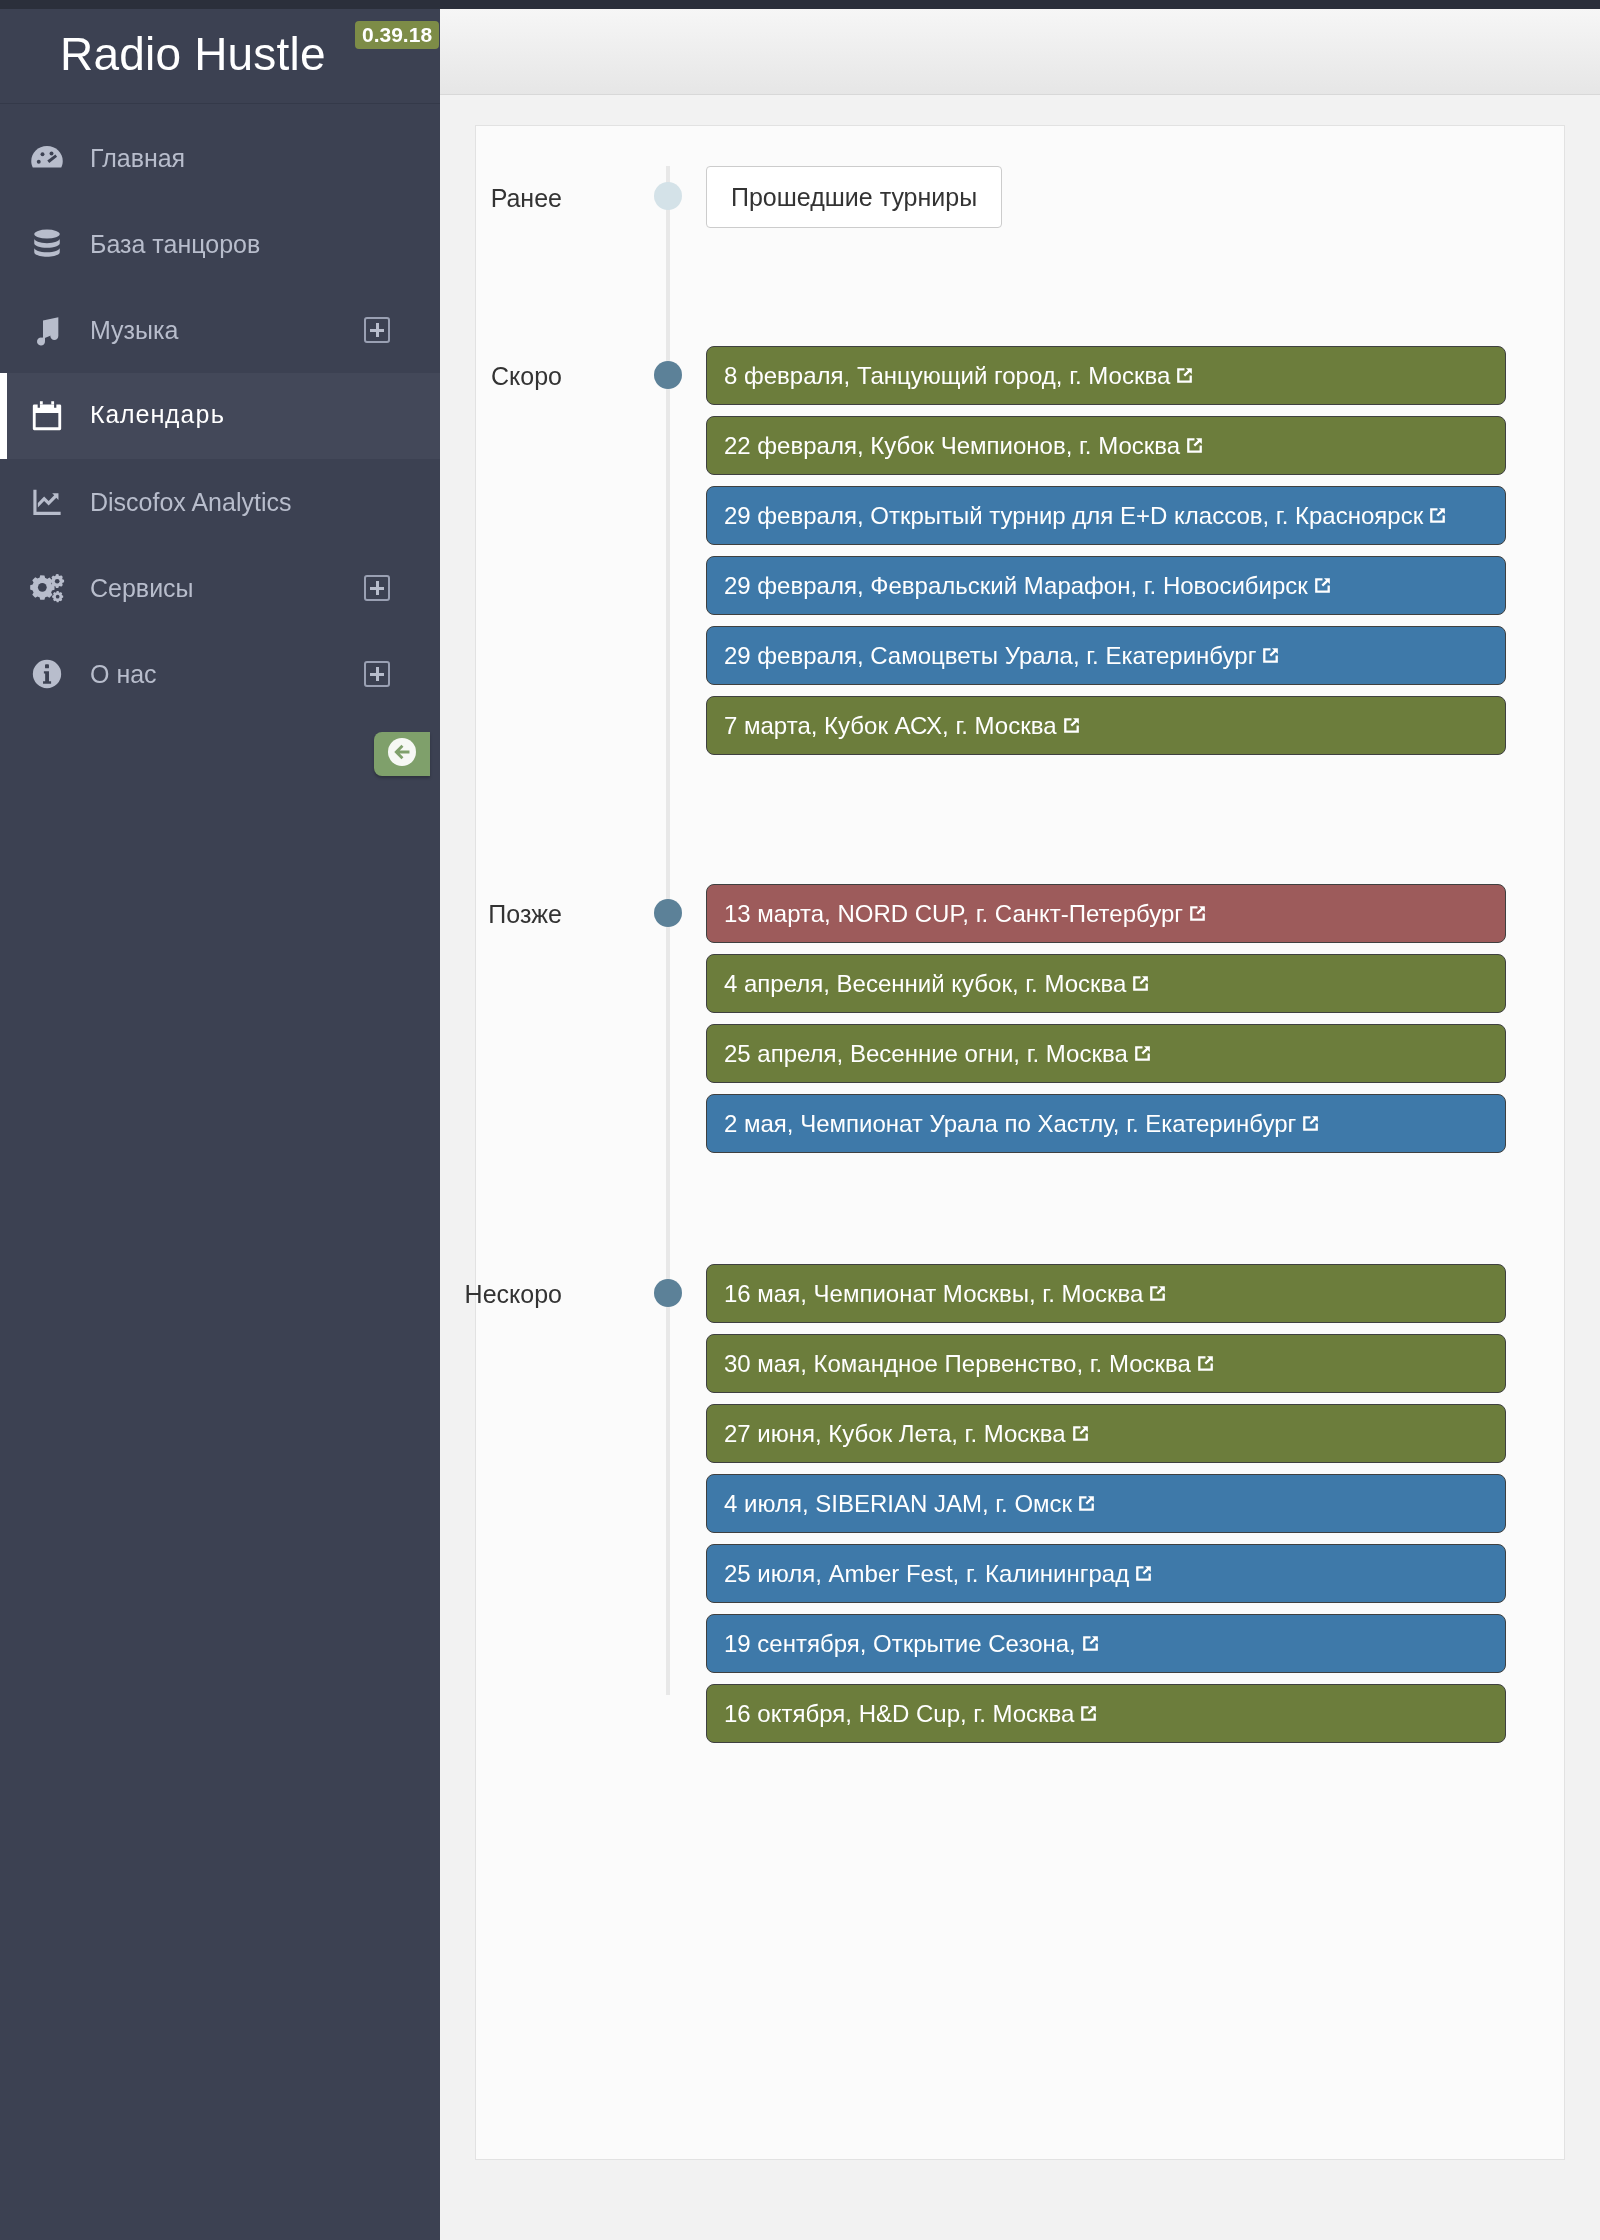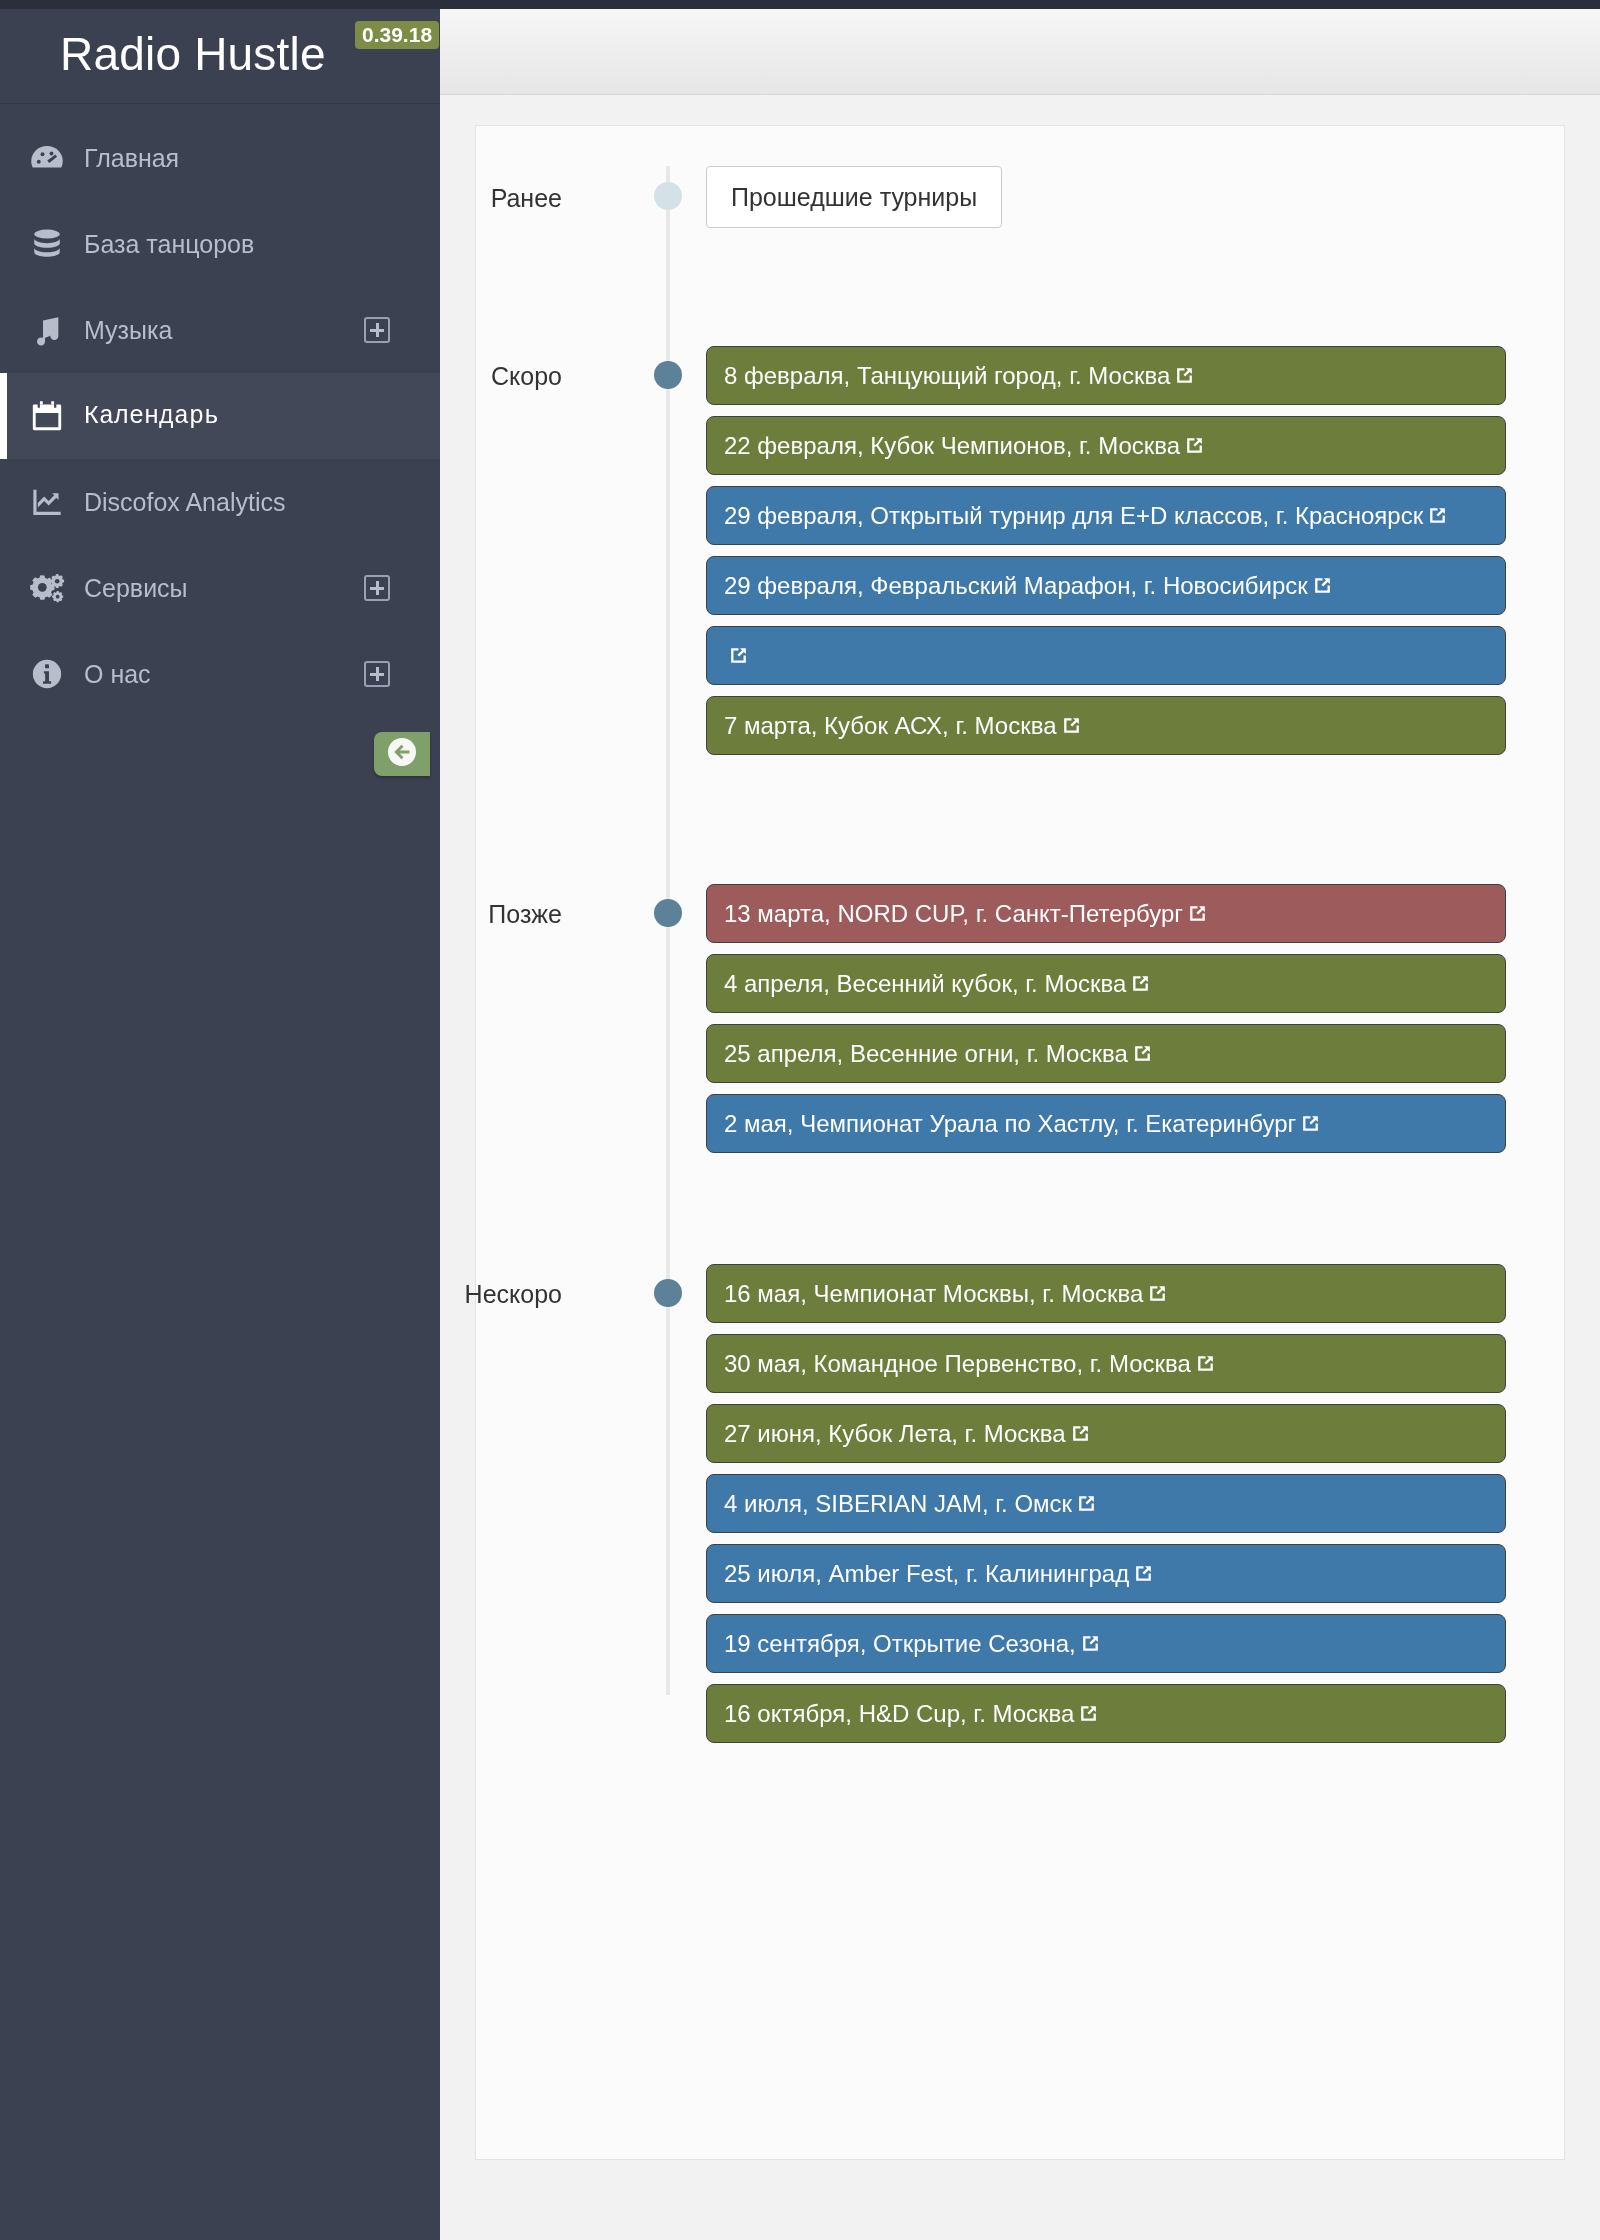--- a/index.html
+++ b/index.html
@@ -65,20 +65,21 @@
   .nav { position: relative; padding-top: 11px; }
   .nav-item {
     position: relative;
     height: 86px;
     display: flex;
     align-items: center;
     padding-left: 24px;
     color: #b8bdcc;
     font-size: 25px;
     cursor: pointer;
+    gap: 6px;
   }
   .nav-item .nav-icon {
     width: 46px;
     height: 40px;
     display: inline-flex;
     align-items: center;
     justify-content: center;
     margin-right: 14px;
     flex: 0 0 auto;
   }
@@ -411,21 +412,21 @@
                       <path d="M11.4 3H17v5.6l-2-2-4.4 4.4-1.6-1.6L13.4 5z"></path>
                     </svg></span>
               </a>
               <a class="chip blue">
                 <span>29 февраля, Февральский Марафон, г. Новосибирск</span><span class="ext-icon"><svg width="21" height="21" viewBox="0 0 20 20" fill="#ffffff">
                       <path d="M3 3h7v2.2H5.2v9.6h9.6V10H17v7H3z"></path>
                       <path d="M11.4 3H17v5.6l-2-2-4.4 4.4-1.6-1.6L13.4 5z"></path>
                     </svg></span>
               </a>
               <a class="chip blue">
-                <span class="ext-icon"><svg width="21" height="21" viewBox="0 0 20 20" fill="#ffffff">
+                <span>29 февраля, Самоцветы Урала, г. Екатеринбург</span><span class="ext-icon"><svg width="21" height="21" viewBox="0 0 20 20" fill="#ffffff">
                       <path d="M3 3h7v2.2H5.2v9.6h9.6V10H17v7H3z"></path>
                       <path d="M11.4 3H17v5.6l-2-2-4.4 4.4-1.6-1.6L13.4 5z"></path>
                     </svg></span>
               </a>
               <a class="chip green">
                 <span>7 марта, Кубок АСХ, г. Москва</span><span class="ext-icon"><svg width="21" height="21" viewBox="0 0 20 20" fill="#ffffff">
                       <path d="M3 3h7v2.2H5.2v9.6h9.6V10H17v7H3z"></path>
                       <path d="M11.4 3H17v5.6l-2-2-4.4 4.4-1.6-1.6L13.4 5z"></path>
                     </svg></span>
               </a>

